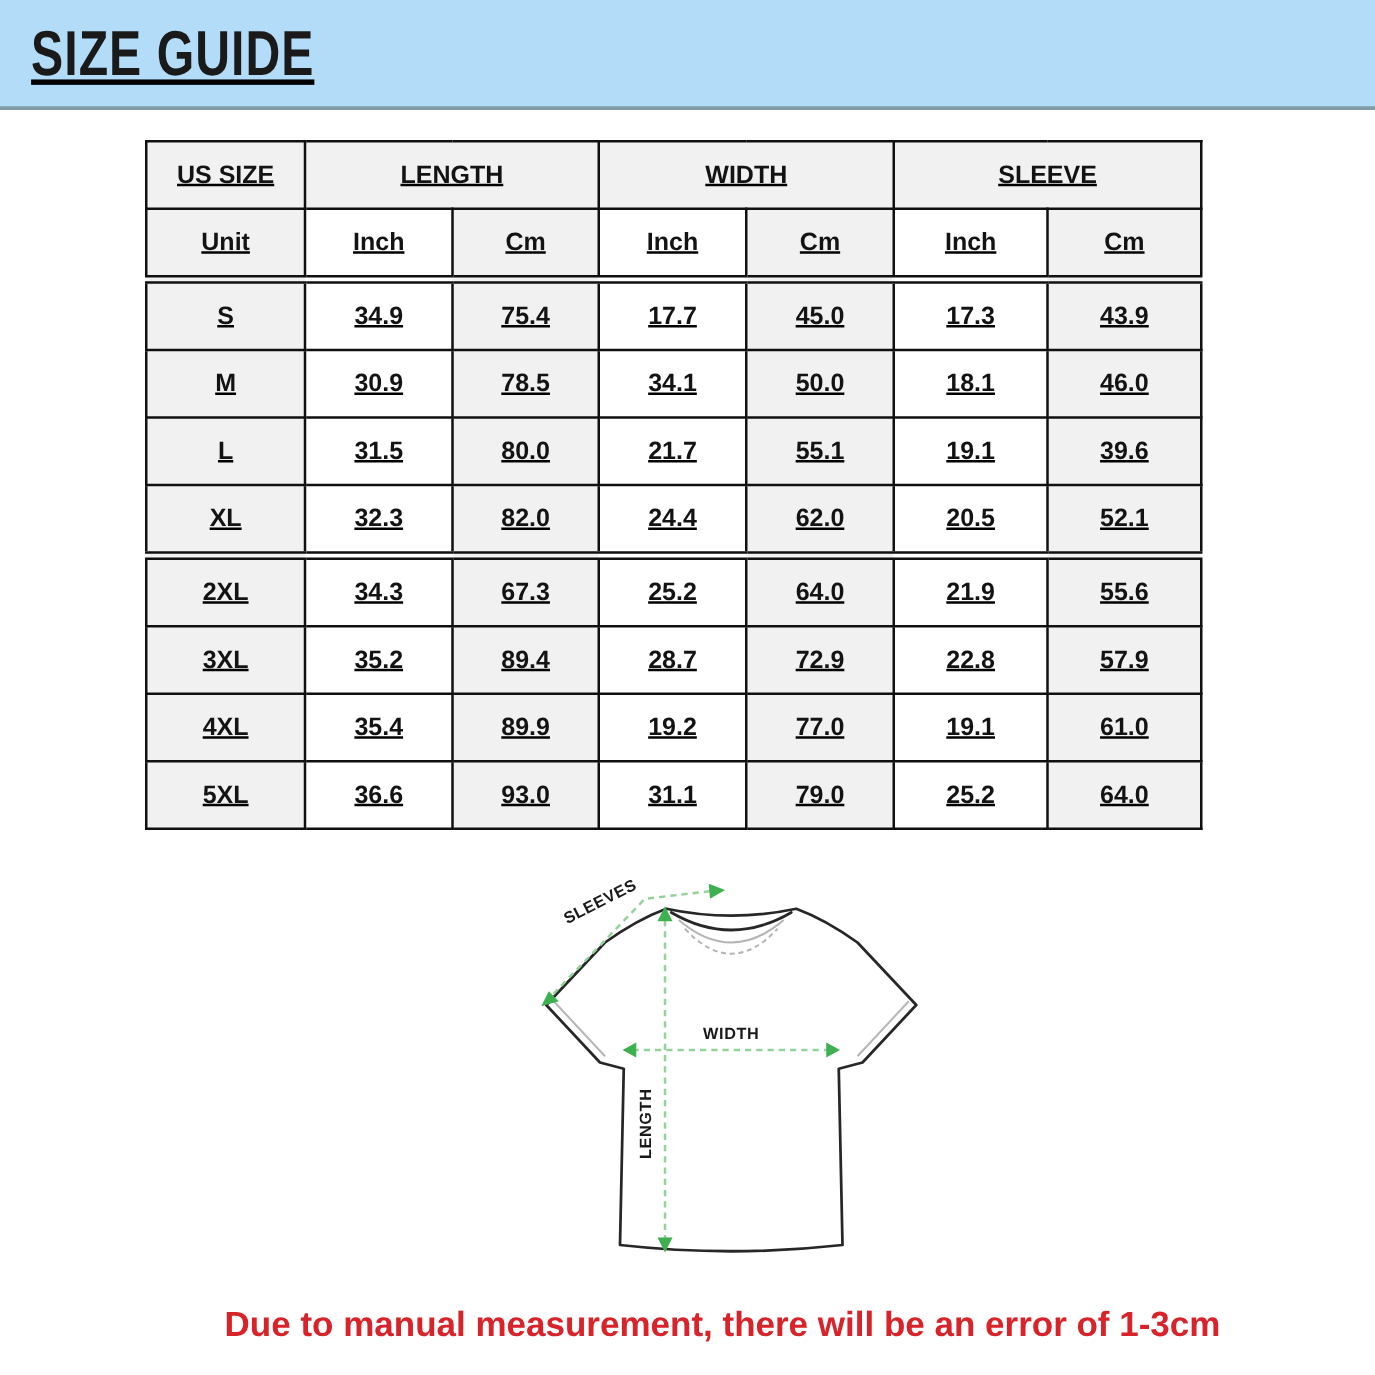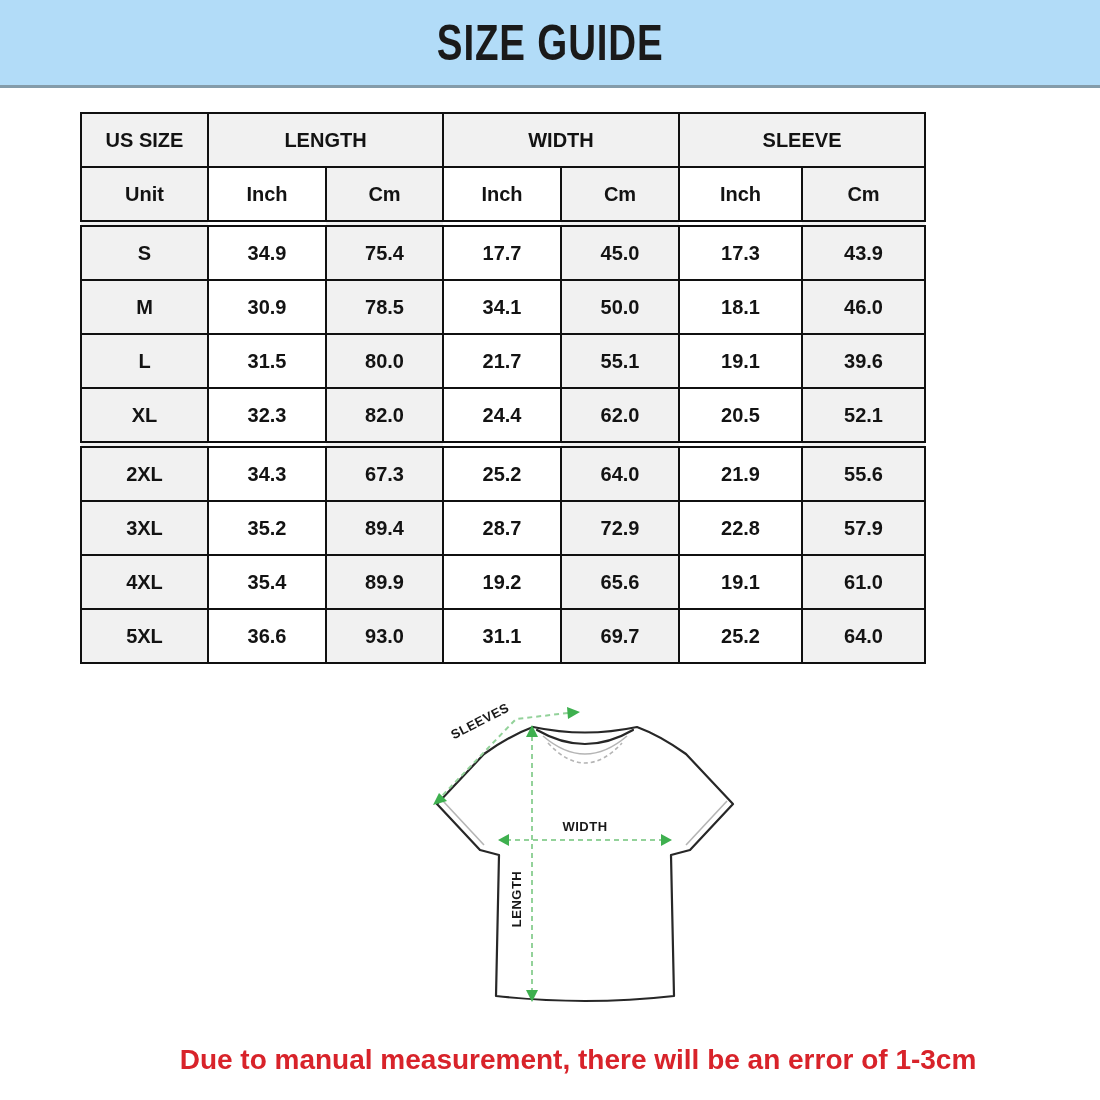--- a/index.html
+++ b/index.html
@@ -7,36 +7,37 @@
     width: 1100px; height: 1100px;
     background: #ffffff;
     font-family: "Liberation Sans", sans-serif;
     overflow: hidden;
   }
   
   .banner {
     height: 85px;
     background: var(--banner-bg, #b2dcf8);
     border-bottom: 3px solid var(--banner-border, #849caa);
-    display: flex; align-items: center; justify-content: center;
+    display: flex; align-items: center; justify-content: flex-start; text-decoration: underline;
   }
   .banner-title {
     font-size: 47px;
     font-weight: bold;
     color: #1a1a1a;
     letter-spacing: 1px;
     transform: scale(0.82, 1.08);
     white-space: nowrap;
   }
   
   table.size-table {
     border-collapse: collapse;
     table-layout: fixed;
     width: 844px;
-    margin: 24px 0 0 80px;
+    margin: 24px 0 0 116px;
+    text-decoration: underline;
   }
   .size-table th, .size-table td {
     border: 2px solid var(--table-border, #101010);
     height: 52px;
     padding: 0;
     text-align: center;
     vertical-align: middle;
     font-weight: bold;
     font-size: 20px;
     color: #131313;
@@ -159,30 +160,30 @@
       <td>28.7</td>
       <td class="g">72.9</td>
       <td>22.8</td>
       <td class="g">57.9</td>
     </tr>
     <tr>
       <td class="g">4XL</td>
       <td>35.4</td>
       <td class="g">89.9</td>
       <td>19.2</td>
-      <td class="g">65.6</td>
+      <td class="g">77.0</td>
       <td>19.1</td>
       <td class="g">61.0</td>
     </tr>
     <tr>
       <td class="g">5XL</td>
       <td>36.6</td>
       <td class="g">93.0</td>
       <td>31.1</td>
-      <td class="g">69.7</td>
+      <td class="g">79.0</td>
       <td>25.2</td>
       <td class="g">64.0</td>
     </tr>
   </tbody>
 </table>
 
 <div class="diagram">
   <svg width="380" height="320" viewBox="0 0 380 320" xmlns="http://www.w3.org/2000/svg">
 
     <g>

